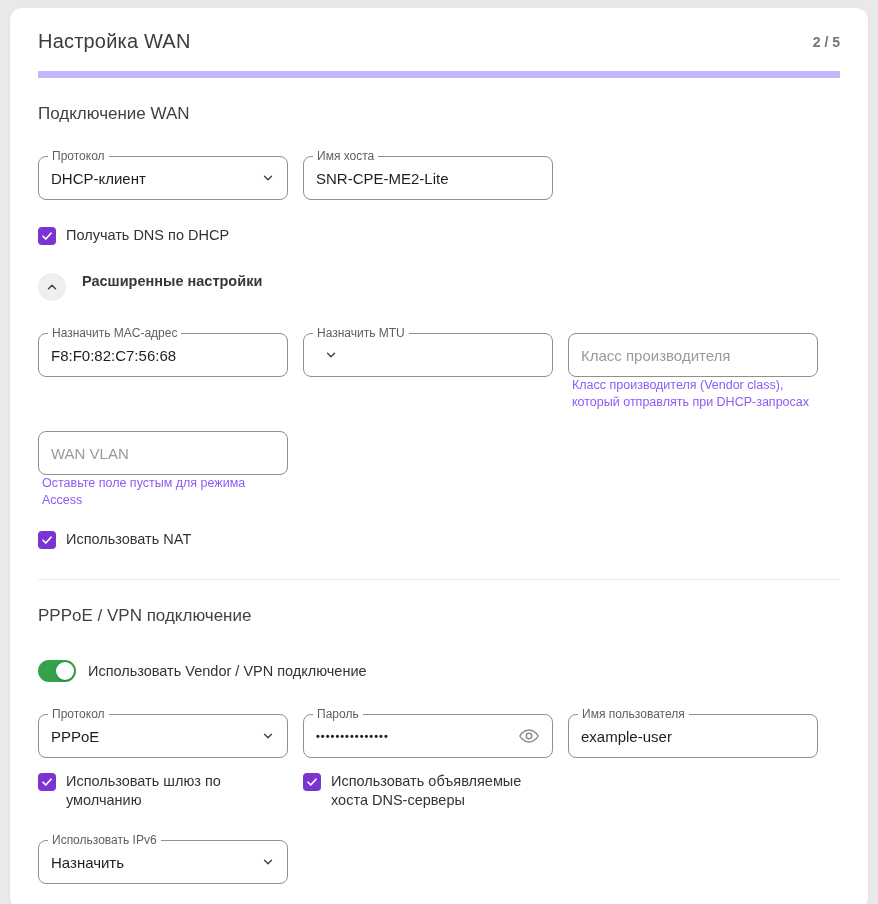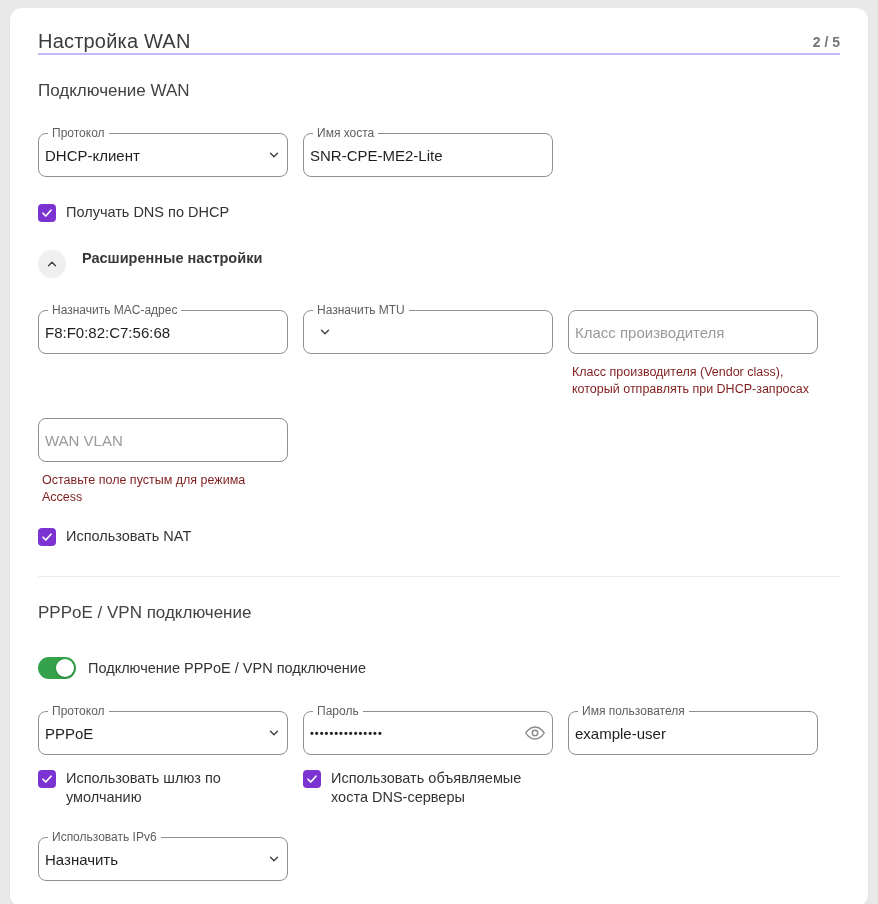--- a/index.html
+++ b/index.html
@@ -12,56 +12,57 @@
   .card {
     background: #ffffff;
     border-radius: 12px;
     margin: 8px 10px;
     padding: 22px 28px 26px 28px;
     min-height: 882px;
     box-shadow: 0 1px 3px rgba(0,0,0,0.06);
   }
   .card-header {
     display: flex; justify-content: space-between; align-items: center;
-    border-bottom: 2px solid #c4b5fd;
+    padding-bottom: 18px;
+    border-bottom: 7px solid #c4b5fd;
   }
   .page-title { font-size: 20px; font-weight: 400; color: #3c3c3c; letter-spacing: .2px; }
   .step-indicator { font-size: 14px; font-weight: 700; color: #757575; }
   .section-heading { font-size: 17px; font-weight: 400; color: #424242; margin-top: 26px; }
   .row { display: flex; gap: 15px; margin-top: 32px; }
   .col { width: 250px; }
   
   .field {
     position: relative;
     width: 250px; height: 44px;
     border: 1px solid #8f8f8f;
     border-radius: 8px;
     background: #fff;
     display: flex; align-items: center;
-    padding: 0 6px;
+    padding: 0 12px;
   }
   .field .float-label {
     position: absolute; top: -8px; left: 9px;
     background: #fff; padding: 0 4px;
     font-size: 12px; color: #5f5f5f; line-height: 14px;
     white-space: nowrap;
   }
   .field .value { font-size: 15px; color: #1f1f1f; flex: 1; white-space: nowrap; overflow: hidden; }
   .field input {
     border: none; outline: none; width: 100%;
     font-size: 15px; color: #1f1f1f;
     font-family: "Liberation Sans", "DejaVu Sans", sans-serif;
     background: transparent;
   }
   .field input::placeholder { color: #9a9a9a; }
   .field .chevron { flex: 0 0 auto; margin-left: 8px; display: flex; align-items: center; }
   .select-field { cursor: pointer; }
   .helper {
-    font-size: 12.5px; color: #7f1d1d; line-height: 17px;
-    margin-top: 10px; padding-left: 4px;
+    font-size: 12.5px; color: #8b5cf6; line-height: 17px;
+    padding-left: 4px;
   }
   
   .check-row { display: flex; align-items: flex-start; gap: 10px; cursor: pointer; }
   .checkbox {
     width: 18px; height: 18px; flex: 0 0 18px;
     border-radius: 4px; background: #7b34d2;
     display: flex; align-items: center; justify-content: center;
     margin-top: 1px;
   }
   .check-label { font-size: 14.5px; color: #333333; line-height: 19px; }
@@ -182,21 +183,21 @@
   </div>
 
   <hr class="divider">
 
   <div class="section-heading">PPPoE / VPN подключение</div>
 
   <div class="toggle-row">
     <span class="toggle">
         <span class="thumb"></span>
       </span>
-    <span class="toggle-label">Подключение PPPoE / VPN подключение</span>
+    <span class="toggle-label">Использовать Vendor / VPN подключение</span>
   </div>
 
   <div class="row">
     <div class="field select-field">
       <span class="float-label">Протокол</span>
       <span class="value">PPPoE</span>
       <span class="chevron">
         <svg width="14" height="14" viewBox="0 0 24 24" fill="none" stroke="#3f3f3f" stroke-width="2.4" stroke-linecap="round" stroke-linejoin="round">
             <polyline points="6 9 12 15 18 9"></polyline>
           </svg>

